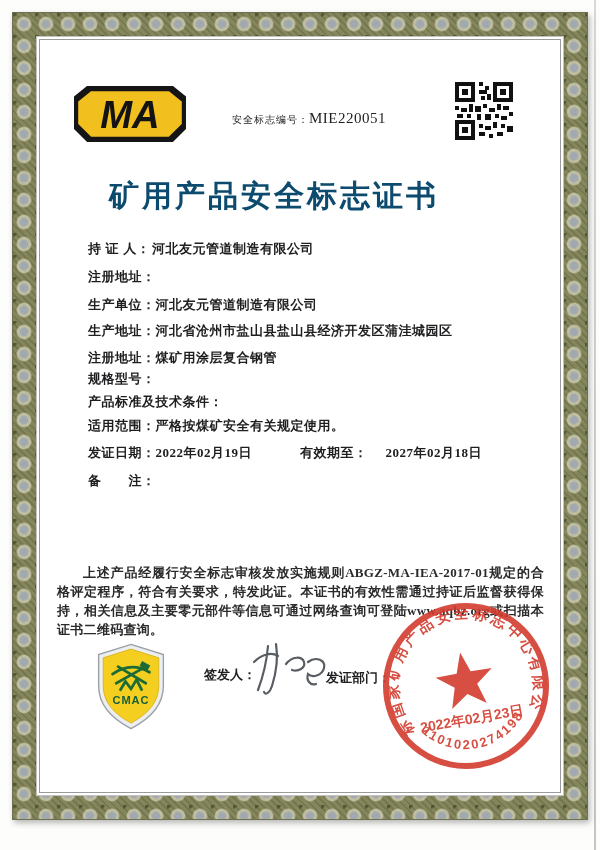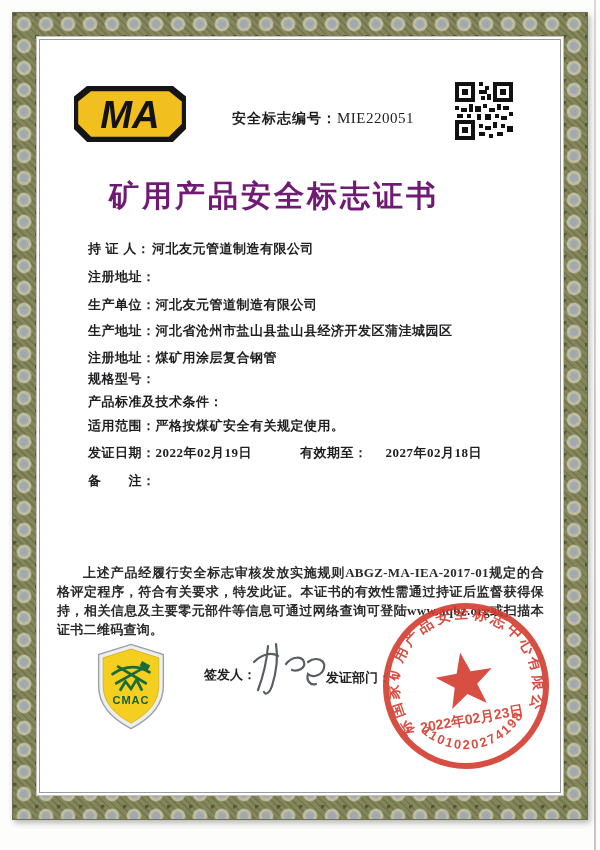--- a/index.html
+++ b/index.html
@@ -23,27 +23,27 @@
     box-shadow:2px 3px 6px rgba(0,0,0,.28);
   }
   .inner{
     position:absolute;inset:26px;background:#fff;
     border:1px solid #9a9a9a;
     box-shadow:0 0 0 2px #fff, 0 0 0 3px #c2c2c2;
   }
   
   .ma-logo{position:absolute;left:74px;top:86px;width:112px;height:56px;}
   .certno{position:absolute;left:232px;top:109px;white-space:nowrap;}
-  .certno .lab{font-weight:bold;font-size:14px;letter-spacing:1px;}
+  .certno .lab{font-weight:normal;font-size:10px;letter-spacing:1px;}
   .certno .val{font-family:"Liberation Serif",serif;font-size:15px;letter-spacing:.5px;}
   .qr{position:absolute;left:455px;top:82px;width:58px;height:58px;}
   .title{
     position:absolute;left:0;top:176px;width:548px;text-align:center;
     font-family:Liberation Sans, sans-serif;font-weight:900;font-size:30px;
-    letter-spacing:3px;color:#701a75;
+    letter-spacing:3px;color:#0c4a6e;
   }
   
   .row{position:absolute;left:88px;width:470px;display:flex;align-items:flex-start;font-size:13px;line-height:17px;}
   .row .lab{font-weight:bold;min-width:64px;white-space:nowrap;letter-spacing:.5px;}
   .row .val{font-family:"Liberation Serif",serif;font-weight:600;letter-spacing:.5px;}
   .row .val.tech{font-family:"Liberation Mono",monospace;font-weight:600;letter-spacing:0;}
   .datepair .grp{position:absolute;top:0;display:flex;white-space:nowrap;}
   
   .statement{
     position:absolute;left:57px;top:551px;width:487px;

